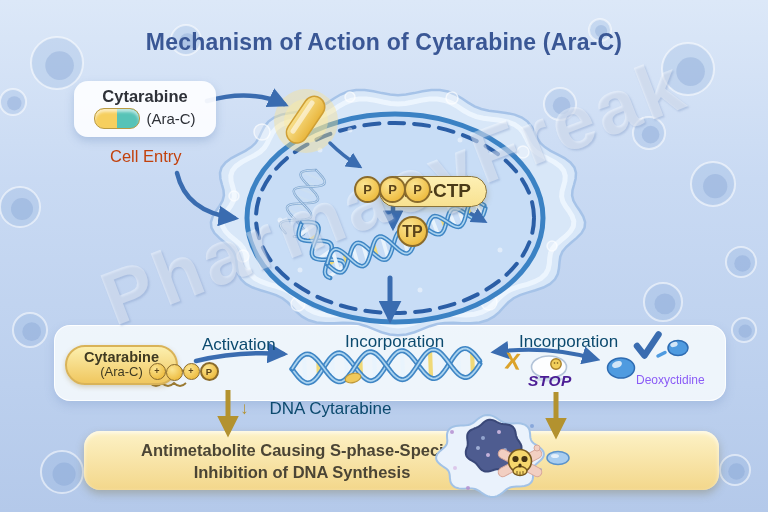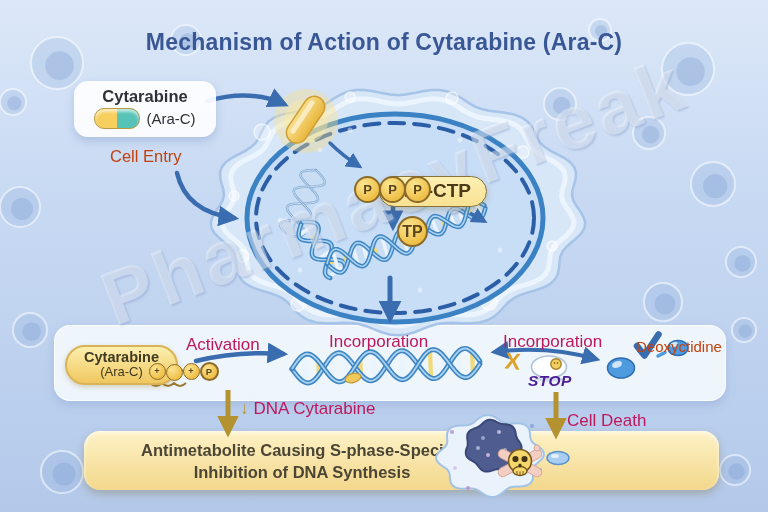--- a/index.html
+++ b/index.html
@@ -16,21 +16,21 @@
   .title{left:0;top:29px;width:768px;text-align:center;font-size:23px;font-weight:bold;
          color:#3a5795;letter-spacing:.2px;}
   .legend-box{left:74px;top:81px;width:142px;height:56px;background:rgba(252,253,255,.94);
         border-radius:14px;box-shadow:0 4px 9px rgba(110,140,190,.35);text-align:center;}
   .legend-name{margin-top:6px;font-size:16.5px;font-weight:bold;color:#2e3138;}
   .legend-row{display:flex;align-items:center;justify-content:center;gap:6px;margin-top:2px;}
   .capsule{width:44px;height:19px;border-radius:10px;border:1px solid #b99a43;
         background:linear-gradient(90deg,#f6cf5e 0 50%,#57c3b7 50% 100%);
         box-shadow:inset 0 3px 3px rgba(255,255,255,.6);}
   .legend-abbr{font-size:15px;color:#2e3138;}
-  .plain{color:#be185d;font-size:17px;white-space:nowrap;}
+  .plain{color:#0c4a6e;font-size:17px;white-space:nowrap;margin-left:16px;}
   .cell-entry{left:110px;top:147px;font-size:16.5px;color:#c2410c;}
   .aractp{left:379px;top:144px;background:linear-gradient(180deg,#fdf0b4,#f8e191);
         border:1.5px solid #8a7339;border-radius:17px;padding:3px 15px 4px;
         font-size:19px;font-weight:bold;color:#4a3a18;box-shadow:0 3px 6px rgba(120,110,60,.3);margin-top:32px;}
   .pcirc{border-radius:50%;background:radial-gradient(circle at 35% 30%,#fbe592,#eebd42 75%);
         border:2px solid #8a6b2c;display:flex;align-items:center;justify-content:center;
         font-weight:bold;color:#5a431a;box-sizing:border-box;}
   .p-big{width:27px;height:27px;font-size:13px;}
   .tp{width:31px;height:31px;font-size:16px;}
   .p-small{width:17px;height:17px;font-size:9px;border-width:1.5px;}
@@ -39,21 +39,21 @@
         background:linear-gradient(180deg,#fcefae,#f0c75f);border:2px solid #d9b358;
         box-sizing:border-box;text-align:center;box-shadow:0 2px 5px rgba(150,120,50,.3);}
   .pill-l1{margin-top:2px;font-size:14.5px;font-weight:bold;color:#3f3a22;}
   .pill-l2{font-size:13px;color:#3f3a22;margin-top:-1px;}
   .activation{left:186px;top:335px;}
   .incorp-l{left:329px;top:332px;}
   .incorp-r{left:503px;top:332px;}
   .xmark{left:505px;top:348px;font-size:23px;font-weight:bold;color:#dba32b;transform:rotate(6deg);}
   .stop{left:528px;top:372px;font-size:15.5px;font-weight:bold;font-style:italic;
         color:#4c1d95;letter-spacing:.5px;}
-  .deoxy{left:636px;top:338px;font-size:15px;color:#c2410c;white-space:nowrap;}
+  .deoxy{left:636px;top:373px;font-size:12px;color:#8b5cf6;white-space:nowrap;}
   .dna-syn{left:240px;top:399px;display:flex;gap:5px;align-items:baseline;}
   .down-glyph{color:#b3922f;font-weight:bold;font-size:17px;}
   .cell-death{left:567px;top:411px;}
   .banner{left:84px;top:431px;width:635px;height:59px;border-radius:16px;
         background:linear-gradient(180deg,#fdf2c6,#f3d78b);
         box-shadow:0 4px 9px rgba(120,110,60,.35), inset 0 2px 4px rgba(255,255,255,.7);}
   .banner-text{width:400px;margin:9px 0 0 18px;text-align:center;font-size:16.5px;
         font-weight:bold;color:#4b4535;line-height:1.33;}
   .white-panel{left:54px;top:325px;width:670px;height:74px;border-radius:16px;
         background:rgba(245,249,253,.88);border:1px solid rgba(255,255,255,.9);
@@ -303,14 +303,13 @@
   <div class="abs plain incorp-l">Incorporation</div>
   <div class="abs plain incorp-r">Incorporation</div>
   <div class="abs xmark">X</div>
   <div class="abs stop">STOP</div>
   <div class="abs deoxy">Deoxyctidine</div>
 
   <div class="abs dna-syn">
     <span class="down-glyph">↓</span>
     <span class="plain">DNA Cytarabine</span>
   </div>
-  <div class="abs plain cell-death">Cell Death</div>
 </div>
 
 </body></html>

